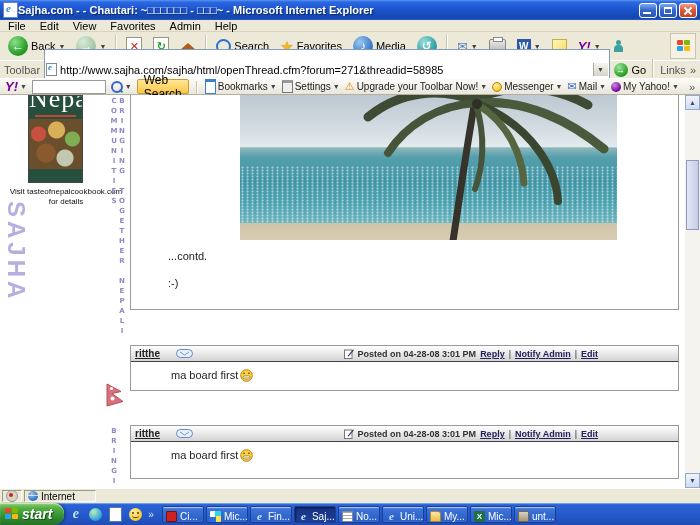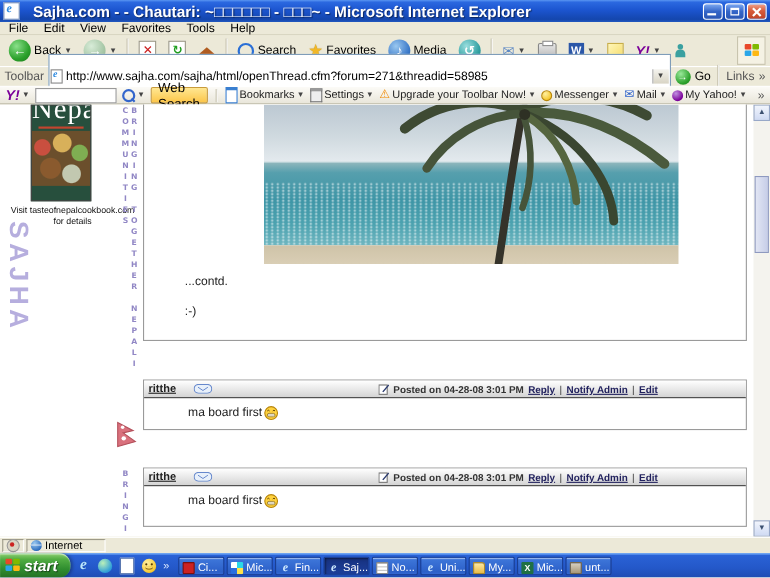--- a/index.html
+++ b/index.html
@@ -2,21 +2,21 @@
 <html><head>
 <meta charset="utf-8">
 <style>
   html,body{margin:0;padding:0;}
   body{width:700px;height:525px;position:relative;overflow:hidden;background:#ece9d8;
        font-family:"Liberation Sans","DejaVu Sans",sans-serif;font-size:11px;color:#000;}
   
   .titlebar{position:absolute;top:0;left:0;width:700px;height:20px;
     background:linear-gradient(180deg,#5a96f2 0%,#2b68e0 10%,#1c55d0 45%,#1446ad 88%,#2158c0 100%);
     display:flex;align-items:center;padding:0 3px;box-sizing:border-box;color:#fff;}
-  .titlebar .ttl{font-weight:bold;font-size:14px;margin-left:12px;white-space:nowrap;overflow:hidden;
+  .titlebar .ttl{font-weight:bold;font-size:11px;margin-left:0;white-space:nowrap;overflow:hidden;
     text-shadow:1px 1px 1px rgba(0,0,0,.5);flex:1;}
   .ie-doc{width:13px;height:14px;background:#fff;border:1px solid #6a86b8;position:relative;flex:none;}
   .ie-doc::after{content:"e";position:absolute;left:2px;top:-1px;font:bold italic 11px "Liberation Serif",serif;color:#2e8ae0;}
   .winbtns{display:flex;gap:2px;}
   .wbtn{width:18px;height:15px;border-radius:3px;border:1px solid #fff;box-sizing:border-box;
     background:linear-gradient(180deg,#7ba7f0,#3465c8 50%,#2a56b4);position:relative;}
   .wbtn.close{background:linear-gradient(180deg,#f0a088,#d75b3a 45%,#c04427);}
   .wbtn .bar{position:absolute;left:3px;bottom:3px;width:8px;height:2px;background:#fff;}
   .wbtn .box{position:absolute;left:4px;top:3px;width:8px;height:7px;border:1px solid #fff;border-top-width:2px;box-sizing:border-box;}
   .wbtn .x1,.wbtn .x2{position:absolute;left:3px;top:6px;width:10px;height:2px;background:#fff;}
@@ -208,21 +208,21 @@
         <span class="x2"></span>
       </div>
   </div>
 </div>
 
 <div class="menubar">
   <span>File</span>
   <span>Edit</span>
   <span>View</span>
   <span>Favorites</span>
-  <span>Tools</span>
+  <span>Admin</span>
   <span>Help</span>
 </div>
 
 <div class="toolbar">
   <div class="tb">
     <span class="circ c-back">←</span>
     <span>Back</span>
     <span class="caret">▼</span>
   </div>
   <div class="tb">

